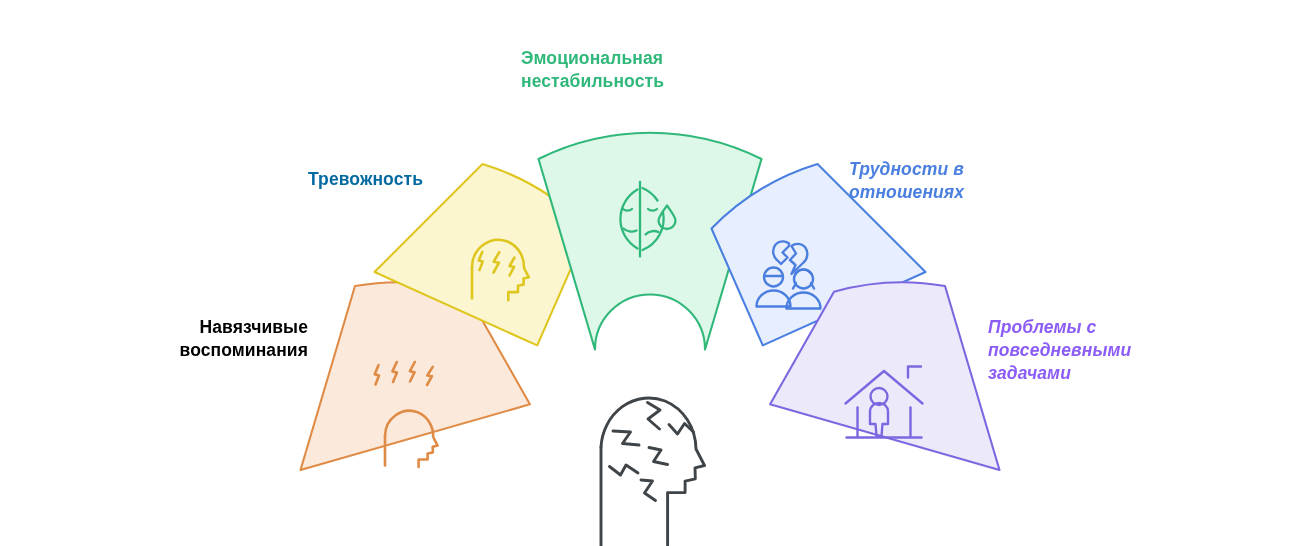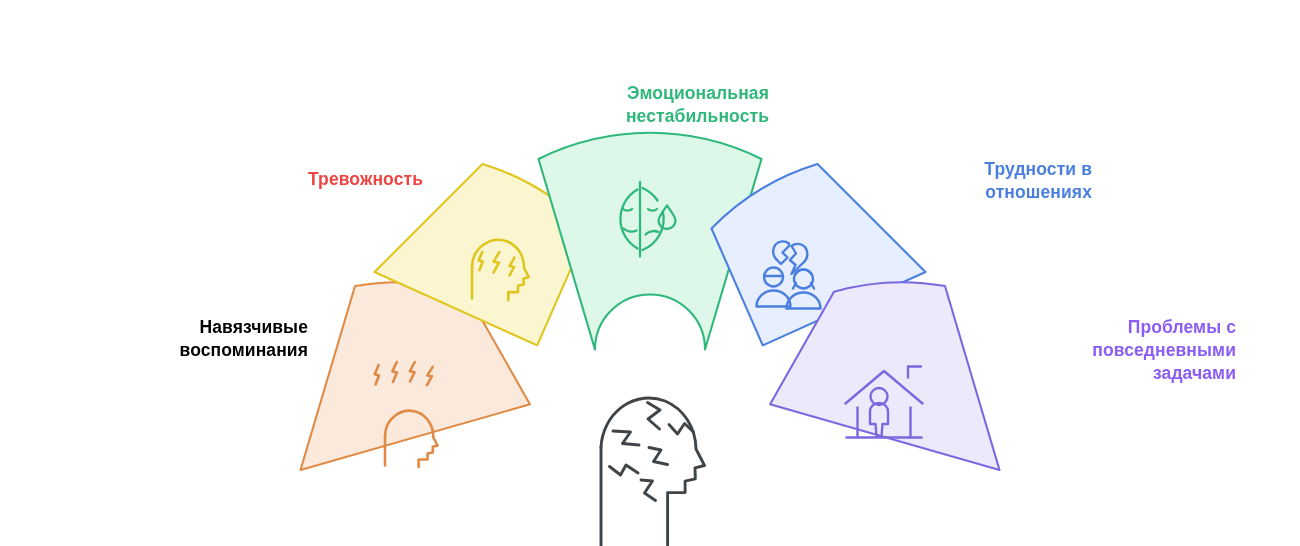--- a/index.html
+++ b/index.html
@@ -23,22 +23,22 @@
   }
   .seg-label {
     position: absolute;
     font-weight: bold;
     font-size: 17.5px;
     line-height: 1.32;
     letter-spacing: 0.1px;
     white-space: pre-line;
   }
   .lbl-right-align { text-align: right; }
-  .lbl-left-align  { text-align: right; }
-  .lbl-center-align{ text-align: right; margin-top: 35px; }
+  .lbl-left-align  { text-align: left; font-style: italic; }
+  .lbl-center-align{ text-align: left; }
 </style>
 </head>
 <body>
 
 <svg id="infographic" viewBox="0 0 1300 546" xmlns="http://www.w3.org/2000/svg">
 
   <g>
     <path d="M 300.5 470.0
              L 529.9 404.3
              L 466.0 291.7
@@ -160,21 +160,21 @@
       <path d="M 609.5 466.5 l 11.0 8.5 l 5.5 -10.0 l 12.0 8.0"></path>
       <path d="M 649.0 447.5 l 12.0 2.5 l -7.5 11.5 l 14.0 3.0"></path>
       <path d="M 641.0 480.0 l 11.5 1.0 l -8.0 12.0 l 11.0 7.5"></path>
     </g>
   </g>
 </svg>
 
 <div class="seg-label lbl-right-align" style="left:60px; top:316px; width:248px; color:#000000;">Навязчивые
 воспоминания</div>
 
-<div class="seg-label lbl-right-align" style="left:180px; top:168px; width:243px; color:#ef4444;">Тревожность</div>
+<div class="seg-label lbl-right-align" style="left:180px; top:168px; width:243px; color:#0369a1;">Тревожность</div>
 
 <div class="seg-label lbl-center-align" style="left:521px; top:47px; width:248px; color:#2fb87a;">Эмоциональная
 нестабильность</div>
 
 <div class="seg-label lbl-left-align" style="left:849px; top:158px; width:243px; color:#4a7fe0;">Трудности в
 отношениях</div>
 
 <div class="seg-label lbl-left-align" style="left:988px; top:316px; width:248px; color:#8b5cf6;">Проблемы с
 повседневными
 задачами</div>

